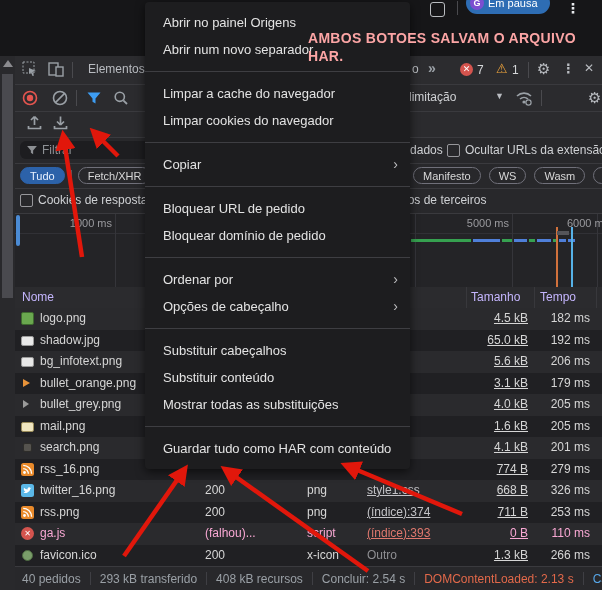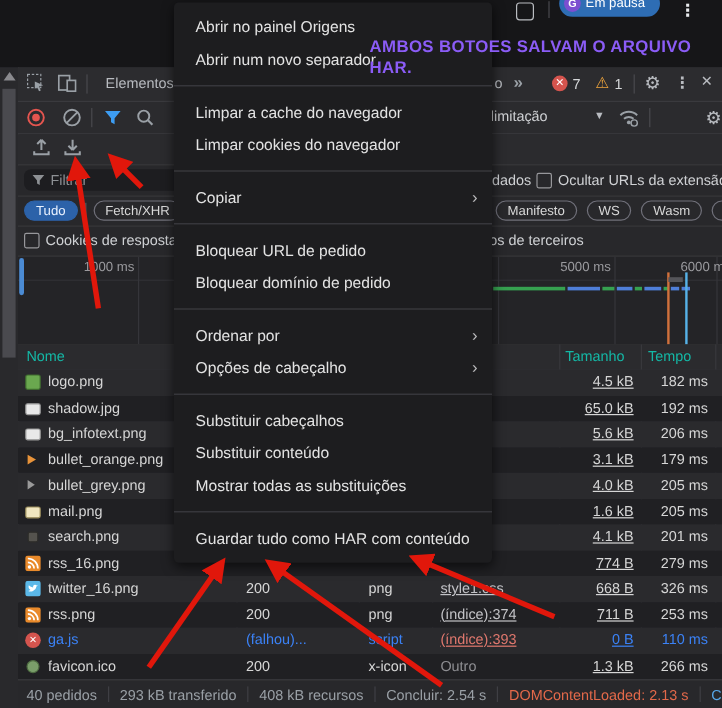--- a/index.html
+++ b/index.html
@@ -58,35 +58,35 @@
   .grid-h{position:absolute;left:0;top:19px;width:587px;height:1px;background:#313136;}
   .tl-label{position:absolute;top:3px;color:#9a9a9e;font-size:11px;white-space:nowrap;}
   .tl-handle{position:absolute;left:1px;top:1px;width:4px;height:31px;background:#4b8bd4;border-radius:2px;}
   .seg{position:absolute;top:25px;height:3px;}
   .seg.g{background:#36a150;}
   .seg.b{background:#4f7fd9;}
   .evt-line{position:absolute;top:13px;width:2px;height:60px;}
   .evt-grey{position:absolute;left:542px;top:17px;width:12px;height:4px;background:#55555a;}
   
   .thead{left:15px;top:287px;width:587px;height:21px;background:#2b2b2e;border-bottom:1px solid #3a3a3e;}
-  .th{position:absolute;top:3px;color:#14b8a6;}
+  .th{position:absolute;top:3px;color:#c4b5fd;}
   .col-div{position:absolute;top:287px;width:1px;height:279px;background:#38383c;}
   .rows{left:15px;top:308px;width:587px;height:258px;}
   .trow{position:absolute;left:0;width:587px;height:21.5px;}
   .trow.odd{background:#2a2a2d;}
   .trow.even{background:#202023;}
   .cell{position:absolute;top:3px;white-space:nowrap;color:#d6d6d6;}
   .c-name{left:25px;}
   .c-status{left:190px;}
   .c-type{left:292px;}
   .c-init{left:352px;text-decoration:underline;color:#c3c3c7;}
   .c-init.plain{text-decoration:none;color:#8f8f93;}
   .c-size{right:74px;text-align:left;text-decoration:underline;}
   .c-time{right:12px;text-align:right;}
-  .trow.failed .cell{color:#3b82f6;}
+  .trow.failed .cell{color:#f9a8d4;}
   .trow.failed .c-init{color:#e0786e;}
   .r-icon{position:absolute;left:6px;top:4px;width:13px;height:13px;}
   .ri-img{border-radius:2px;}
   .ri-tri{width:0;height:0;margin-top:2px;margin-left:2px;}
   .ri-err{border-radius:50%;background:#d4544e;color:#fff;font-size:8px;line-height:13px;text-align:center;font-weight:bold;}
   
   .statusbar{left:15px;top:566px;width:587px;height:24px;background:#28282b;border-top:1px solid #3a3a3e;
     display:flex;align-items:center;gap:9px;padding-left:7px;box-sizing:border-box;
     white-space:nowrap;overflow:hidden;color:#9aa0a6;}
   .statusbar .sep{width:1px;height:13px;background:#3f3f44;flex:0 0 auto;}
@@ -94,21 +94,21 @@
   .statusbar .load{color:#57a7e8;}
   
   .menu{left:145px;top:2px;width:265px;height:467px;background:#1d1d1f;border-radius:4px;
     box-shadow:0 3px 10px rgba(0,0,0,.6);z-index:5;padding:7px 0;box-sizing:border-box;}
   .menu-item{height:27px;line-height:27px;padding:0 14px 0 18px;color:#e3e3e3;font-size:13px;
     position:relative;white-space:nowrap;}
   .menu-item .sub{position:absolute;right:12px;top:0;color:#bdbdbf;font-size:14px;}
   .menu-sep{border-top:1px solid #3e3e42;margin:8px 0;}
   
   .anno{left:0;top:0;width:602px;height:590px;z-index:10;pointer-events:none;}
-  .anno-text{position:absolute;color:#8b5cf6;font-weight:bold;font-size:14px;letter-spacing:.3px;white-space:nowrap;}
+  .anno-text{position:absolute;color:#fca5a5;font-weight:bold;font-size:14px;letter-spacing:.3px;white-space:nowrap;}
 </style>
 </head>
 <body>
 
 <div class="screen">
 
   <div class="abs topstrip"></div>
   <div class="abs ext-icon"></div>
   <div class="abs top-divider"></div>
   <div class="abs paused-pill">Em pausa</div>

